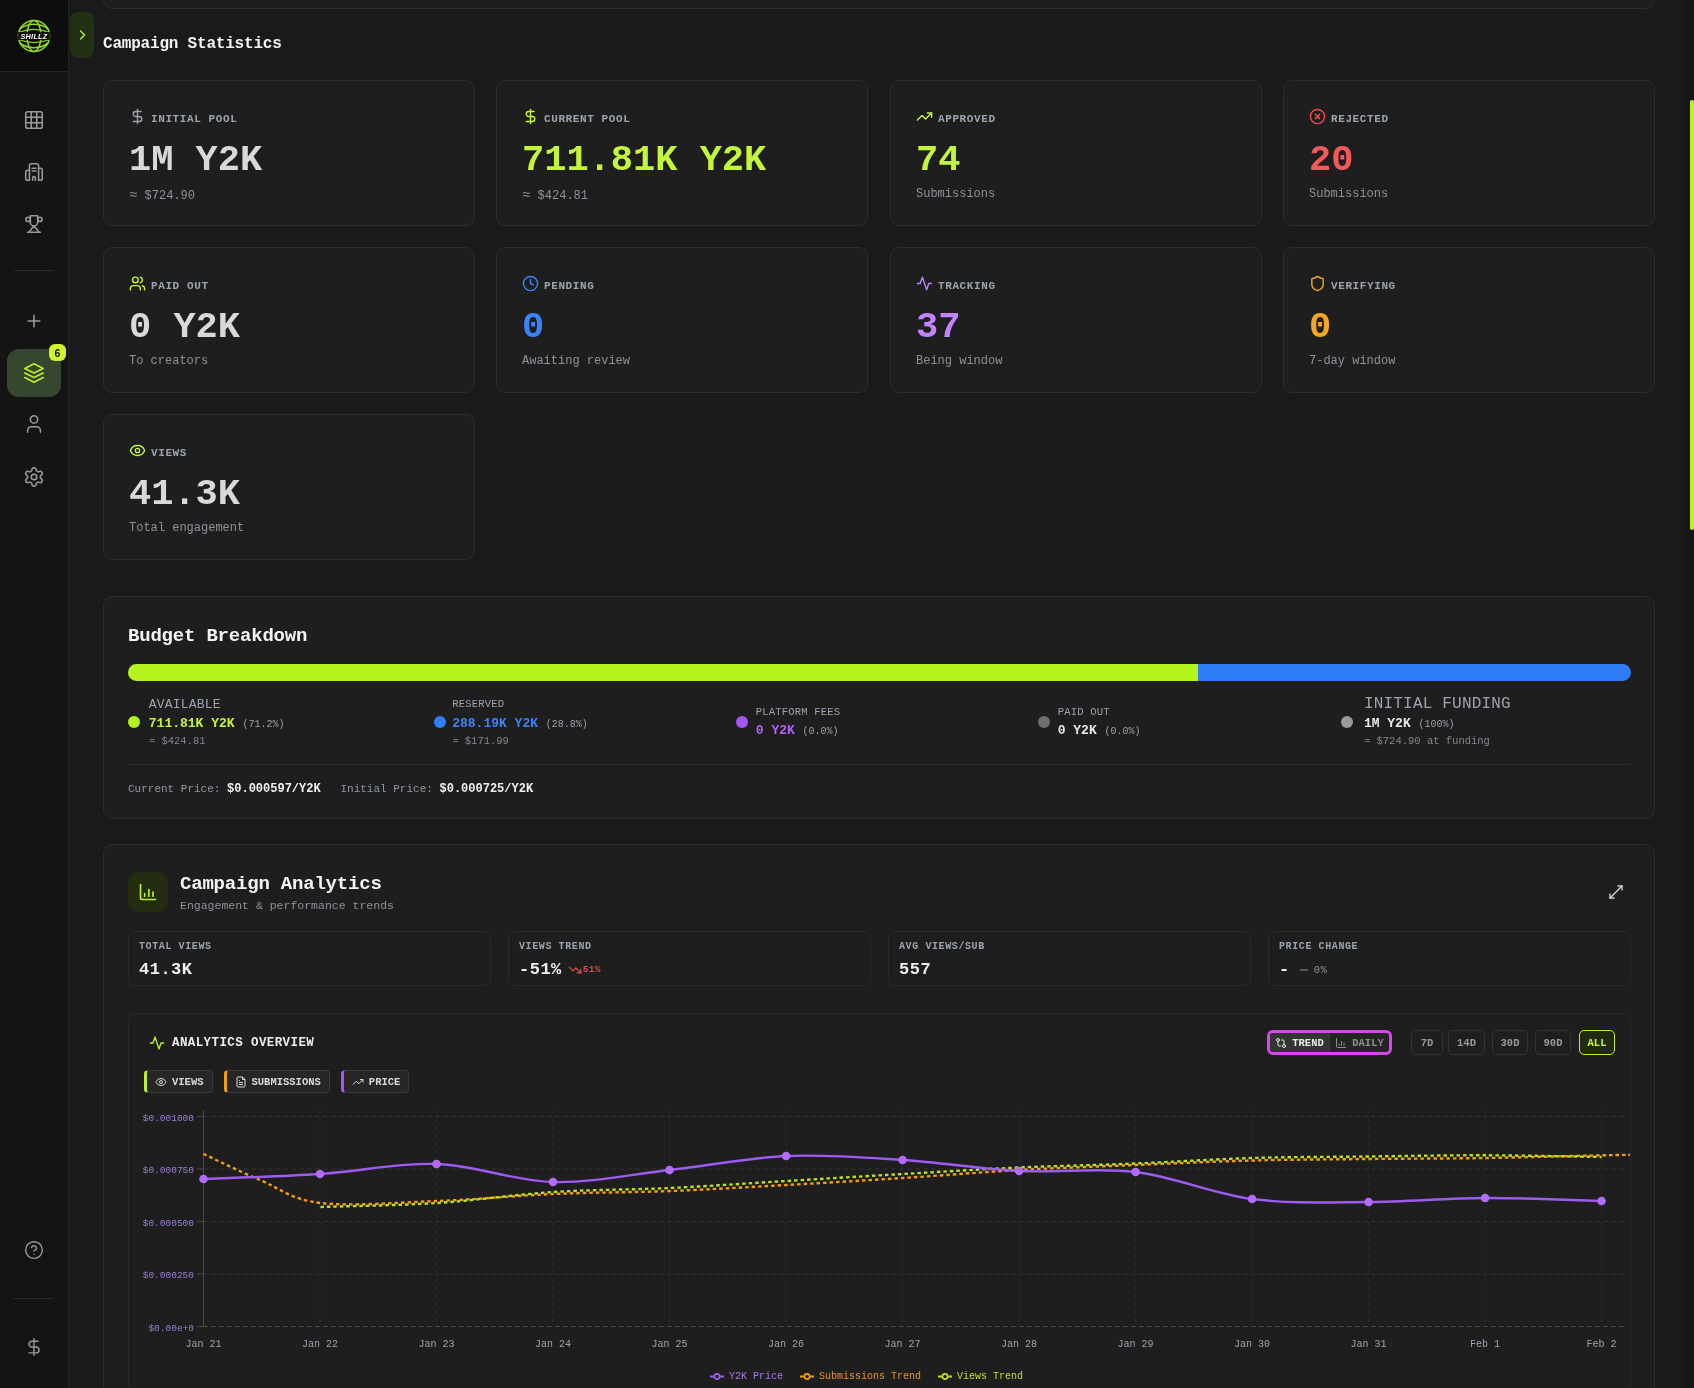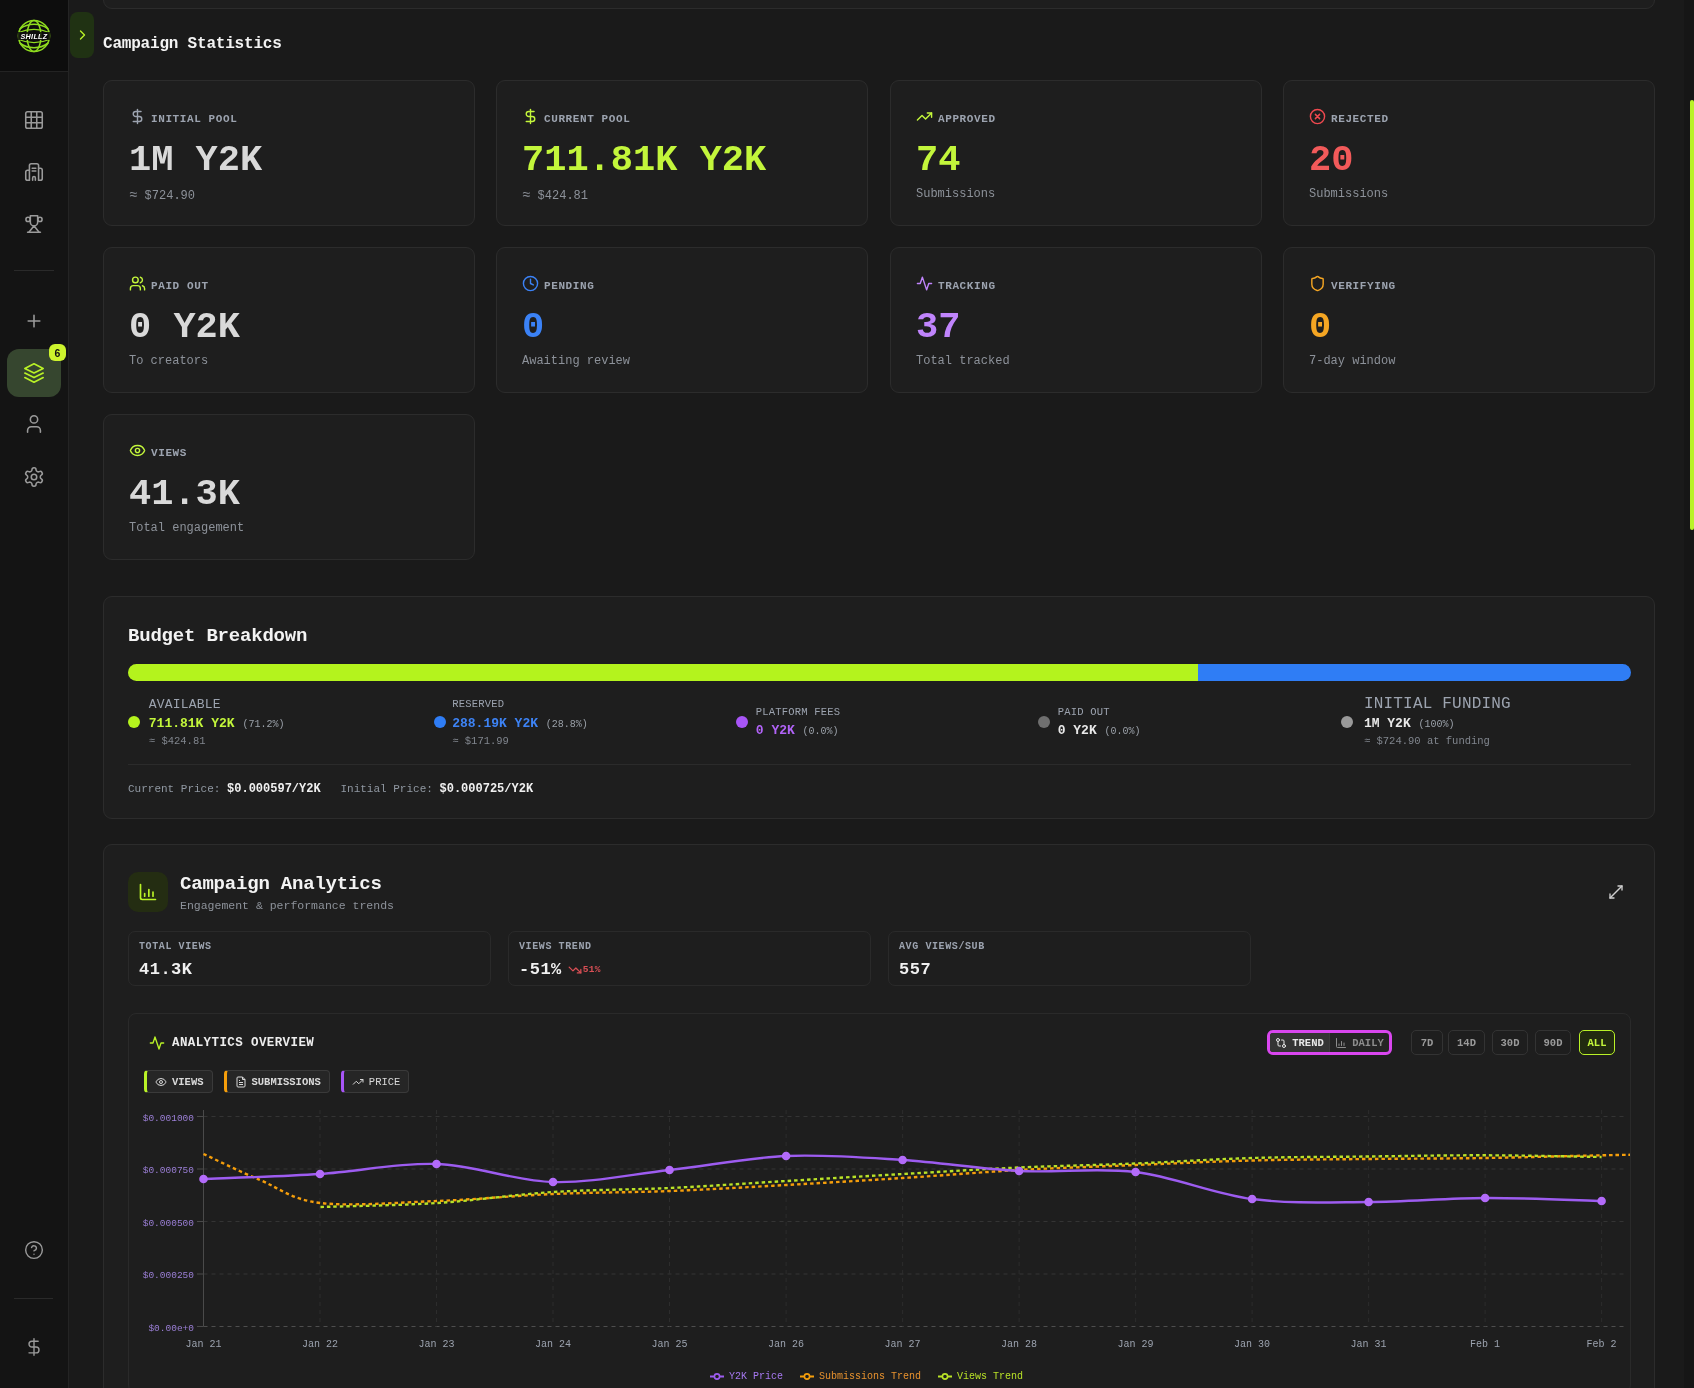--- a/index.html
+++ b/index.html
@@ -175,21 +175,21 @@
   <div class="sub">Awaiting review</div>
 </div>
 <div class="card" style="left:890px;top:247px;width:372px;height:146px;">
   <div class="icrow">
     <svg width="17" height="17" viewBox="0 0 24 24" fill="none" stroke="#c084fc" stroke-width="2" stroke-linecap="round" stroke-linejoin="round">
         <path d="M22 12h-4l-3 9L9 3l-3 9H2"></path>
       </svg>
     <span class="lbl">TRACKING</span>
   </div>
   <div class="big" style="color:#c084fc;">37</div>
-  <div class="sub">Total tracked</div>
+  <div class="sub">Being window</div>
 </div>
 <div class="card" style="left:1283px;top:247px;width:372px;height:146px;">
   <div class="icrow">
     <svg width="17" height="17" viewBox="0 0 24 24" fill="none" stroke="#f5a623" stroke-width="2" stroke-linecap="round" stroke-linejoin="round">
         <path d="M20 13c0 5-3.5 7.5-7.66 8.95a1 1 0 0 1-.67-.01C7.5 20.5 4 18 4 13V6a1 1 0 0 1 1-1c2 0 4.5-1.2 6.24-2.72a1.17 1.17 0 0 1 1.52 0C14.51 3.81 17 5 19 5a1 1 0 0 1 1 1z"></path>
       </svg>
     <span class="lbl">VERIFYING</span>
   </div>
   <div class="big" style="color:#f5a623;">0</div>
   <div class="sub">7-day window</div>
@@ -279,20 +279,28 @@
       <span style="display:flex;align-items:center;gap:1px;color:#d94f55;font-size:9.5px;font-weight:700;letter-spacing:0.3px;">
       <svg width="14" height="14" viewBox="0 0 24 24" fill="none" stroke="#d94f55" stroke-width="2.2" stroke-linecap="round" stroke-linejoin="round">
             <polyline points="22 17 13.5 8.5 8.5 13.5 2 7"></polyline>
             <polyline points="16 17 22 17 22 11"></polyline>
           </svg>51%</span>
     </div>
   </div>
   <div class="abs" style="left:784px;top:86px;width:363px;height:55px;border:1px solid #2a2a2a;border-radius:7px;">
     <div class="abs lbl" style="left:10px;top:9px;font-size:10px;">AVG VIEWS/SUB</div>
     <div class="abs" style="left:10px;top:28px;font-size:17px;letter-spacing:0.5px;font-weight:700;color:#f0f0f0;">557</div>
+  </div>
+  <div class="abs" style="left:1164px;top:86px;width:363px;height:55px;border:1px solid #2a2a2a;border-radius:7px;">
+    <div class="abs lbl" style="left:10px;top:9px;font-size:10px;">PRICE CHANGE</div>
+    <div class="abs" style="left:10px;top:28px;font-size:17px;letter-spacing:0.5px;font-weight:700;color:#f0f0f0;display:flex;align-items:center;gap:8px;">-
+      <span style="display:flex;align-items:center;gap:4px;color:#8d929a;font-size:10.5px;font-weight:400;"><svg width="12" height="12" viewBox="0 0 24 24" fill="none" stroke="#8d929a" stroke-width="2" stroke-linecap="round">
+            <path d="M5 12h14"></path>
+          </svg>0%</span>
+    </div>
   </div>
 
   <div class="abs" style="left:24px;top:168px;width:1503px;height:380px;border:1px solid #2a2a2a;border-radius:8px;">
     <div class="abs" style="left:20px;top:21px;display:flex;align-items:center;gap:7px;">
       <svg width="16" height="16" viewBox="0 0 24 24" fill="none" stroke="#b9f227" stroke-width="2" stroke-linecap="round" stroke-linejoin="round">
           <path d="M22 12h-4l-3 9L9 3l-3 9H2"></path>
         </svg>
       <span style="font-size:12.5px;font-weight:700;letter-spacing:0.4px;color:#ededed;">ANALYTICS OVERVIEW</span>
     </div>
 
@@ -326,21 +334,21 @@
             <circle cx="12" cy="12" r="3"></circle>
           </svg>VIEWS</div>
       <div style="display:flex;align-items:center;gap:5px;padding:0 8px;border:1px solid #3a3a3a;border-left:3px solid #f59e0b;border-radius:4px;background:#262626;font-size:10.5px;font-weight:700;color:#d9d9d9;">
         <svg width="12" height="12" viewBox="0 0 24 24" fill="none" stroke="#d9d9d9" stroke-width="2" stroke-linejoin="round">
             <path d="M15 2H6a2 2 0 0 0-2 2v16a2 2 0 0 0 2 2h12a2 2 0 0 0 2-2V7Z"></path>
             <path d="M15 2v5h5"></path>
             <path d="M10 9H8"></path>
             <path d="M16 13H8"></path>
             <path d="M16 17H8"></path>
           </svg>SUBMISSIONS</div>
-      <div style="display:flex;align-items:center;gap:5px;padding:0 8px;border:1px solid #3a3a3a;border-left:3px solid #a855f7;border-radius:4px;background:#262626;font-size:10.5px;font-weight:400;color:#d9d9d9;">
+      <div style="display:flex;align-items:center;gap:5px;padding:0 8px;border:1px solid #3a3a3a;border-left:3px solid #a855f7;border-radius:4px;background:#262626;font-size:10.5px;font-weight:700;color:#d9d9d9;">
         <svg width="12" height="12" viewBox="0 0 24 24" fill="none" stroke="#d9d9d9" stroke-width="2" stroke-linejoin="round">
             <polyline points="22 7 13.5 15.5 8.5 10.5 2 17"></polyline>
             <polyline points="16 7 22 7 22 13"></polyline>
           </svg>PRICE</div>
     </div>
   </div>
 </div>
 
 <svg class="abs" style="left:127px;top:1100px;" width="1503" height="288" viewBox="0 0 1503 288">
 

